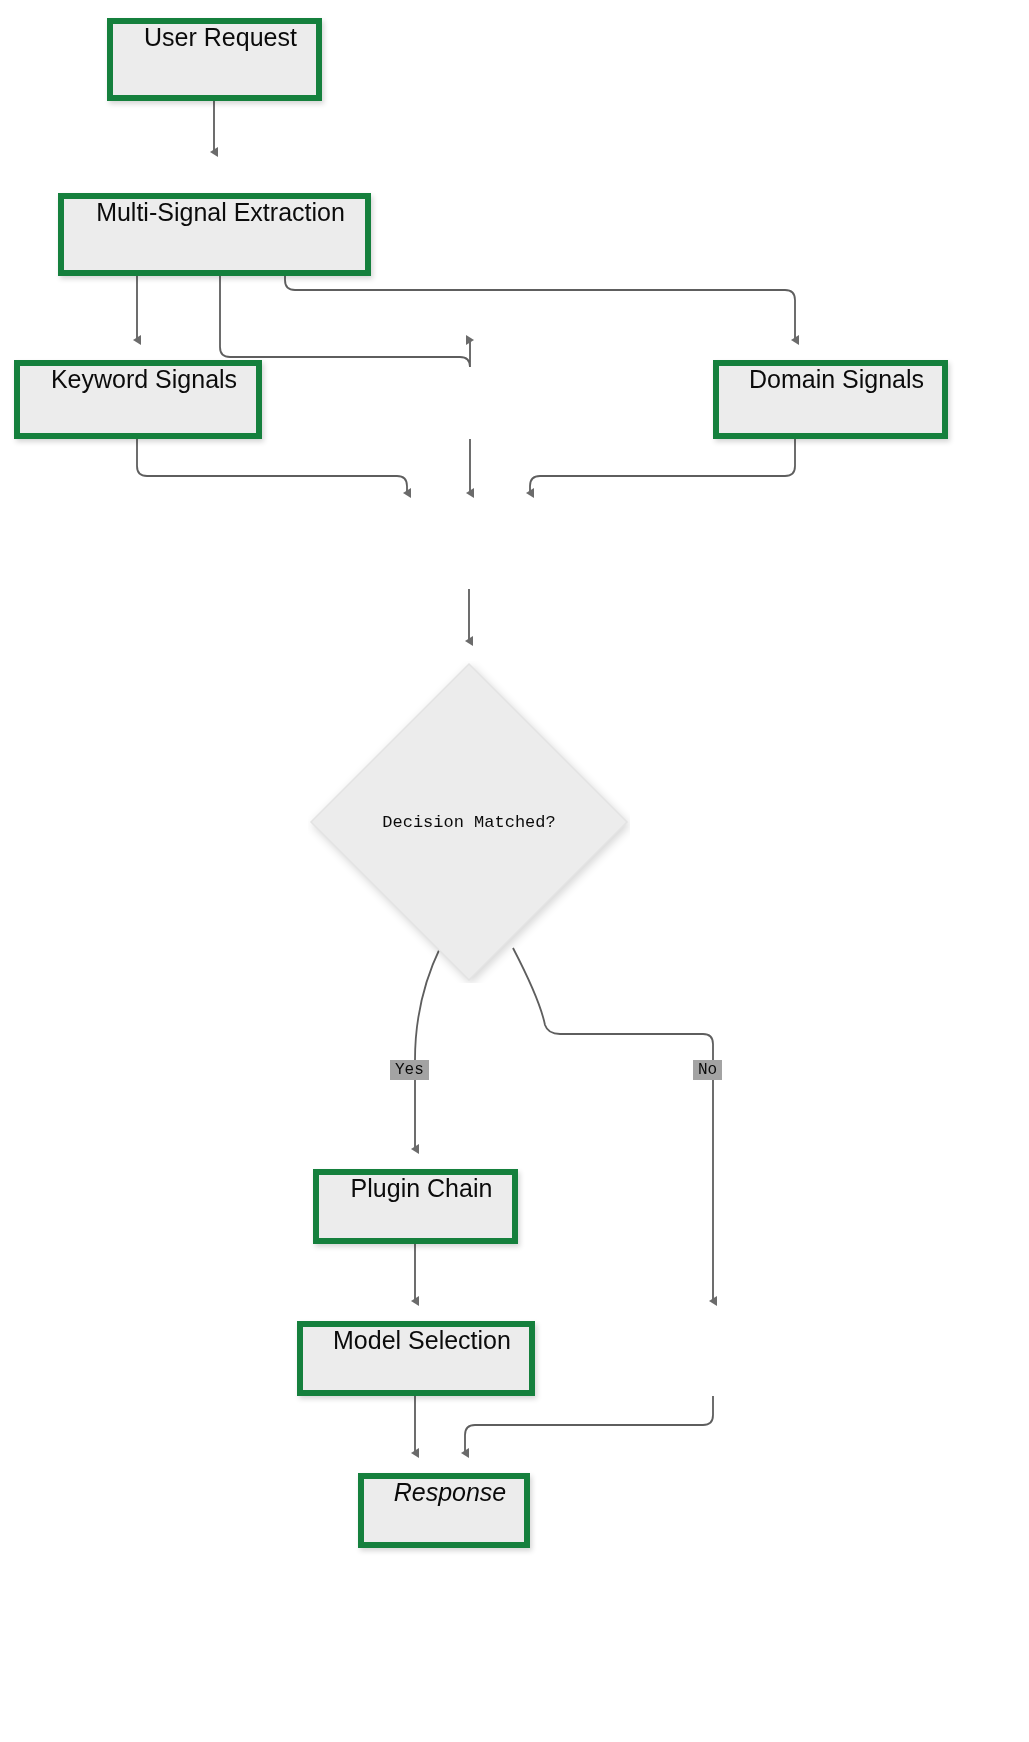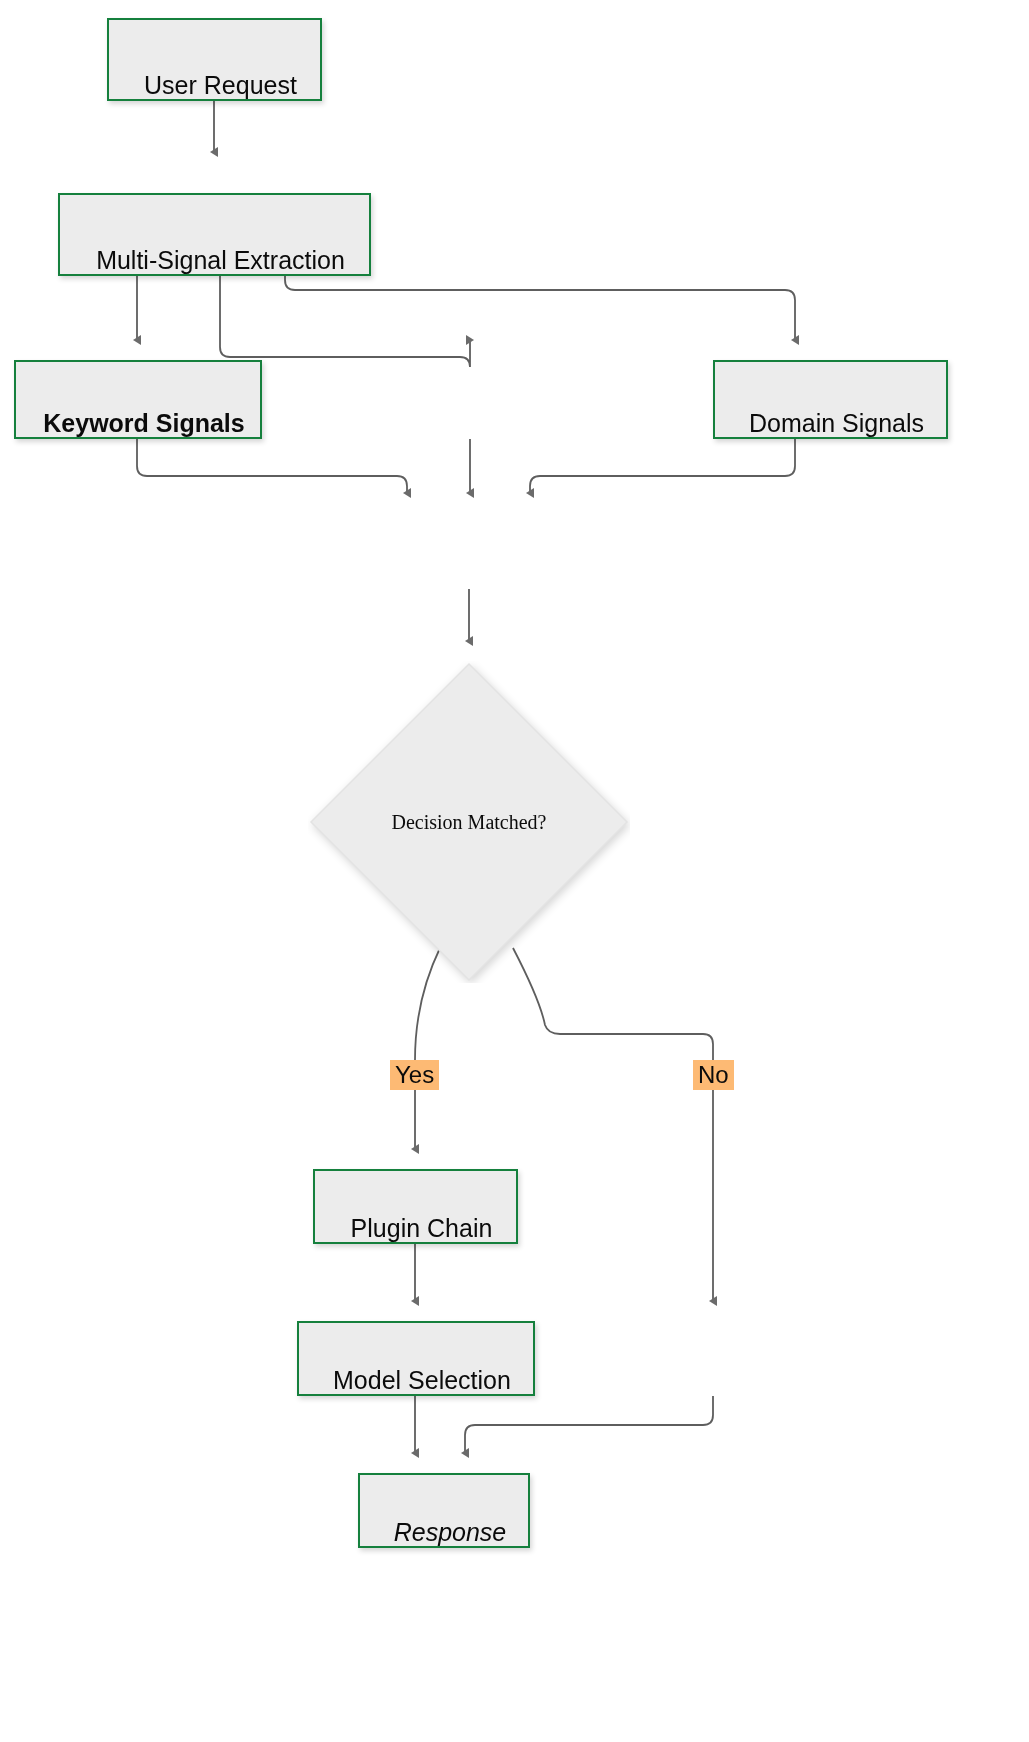--- a/index.html
+++ b/index.html
@@ -21,24 +21,24 @@
     position: absolute;
     left: 0;
     top: 0;
     width: 1029px;
     height: 1742px;
   }
   .node {
     position: absolute;
     box-sizing: border-box;
     background: #ececec;
-    border: 2px solid #15803d;
+    border: 6px solid #15803d;
     box-shadow: 2px 3px 5px rgba(0,0,0,0.16);
     display: flex;
-    align-items: flex-end;
+    align-items: flex-start;
     justify-content: center;
     z-index: 2;
     padding-left: 12px;
   }
   .node-label {
     font-family: "Liberation Sans", sans-serif;
     font-size: 25px;
     color: #0b0b0b;
     line-height: 1.1;
     white-space: nowrap;
@@ -53,32 +53,32 @@
   }
   .decision-shape {
     position: absolute;
     left: 0;
     top: 0;
     width: 100%;
     height: 100%;
   }
   .decision-label {
     position: relative;
-    font-family: Liberation Serif, serif;
-    font-size: 20px;
+    font-family: Liberation Mono, monospace;
+    font-size: 17px;
     color: #0b0b0b;
     white-space: nowrap;
     z-index: 3;
   }
   .edge-label {
     position: absolute;
-    font-family: Liberation Sans, sans-serif;
-    font-size: 24px;
+    font-family: Liberation Mono, monospace;
+    font-size: 16px;
     color: #0b0b0b;
-    background: #fdba74;
+    background: #a3a3a3;
     padding: 1px 5px;
     white-space: nowrap;
     z-index: 4;
   }
 </style>
 </head>
 <body>
 
 <div id="diagram-root">
 
@@ -120,21 +120,21 @@
   </svg>
 
   <div class="node" style="left:107px; top:18px; width:215px; height:83px;">
     <span class="node-label">User Request</span>
   </div>
 
   <div class="node" style="left:58px; top:172px; width:313px; height:83px;margin-top:21px;">
     <span class="node-label">Multi-Signal Extraction</span>
   </div>
 
-  <div class="node" style="left:14px; top:360px; width:248px; height:79px;font-weight:bold;">
+  <div class="node" style="left:14px; top:360px; width:248px; height:79px;">
     <span class="node-label">Keyword Signals</span>
   </div>
 
 
   <div class="node" style="left:678px; top:360px; width:235px; height:79px;margin-left:35px;">
     <span class="node-label">Domain Signals</span>
   </div>
 
 
   <div class="decision-wrap" style="left:308px; top:661px; width:322px; height:322px;">

